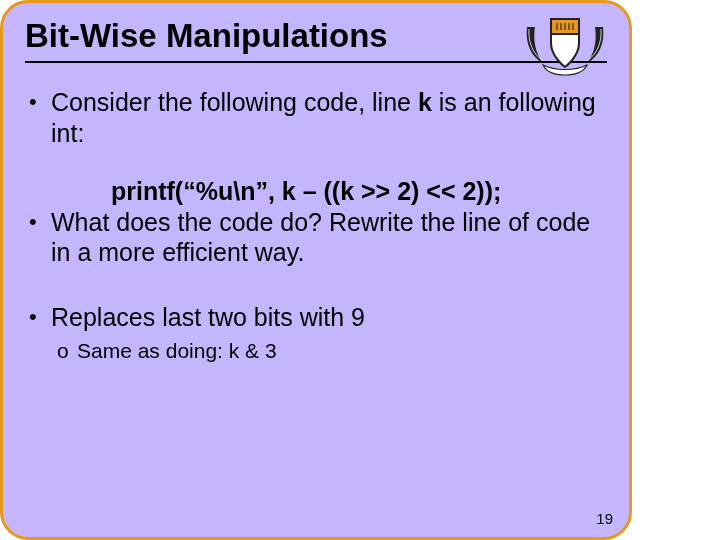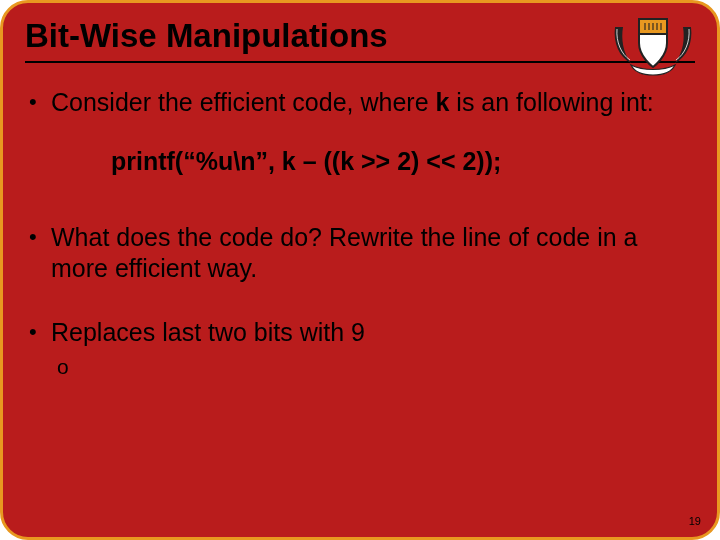--- a/index.html
+++ b/index.html
@@ -1,23 +1,23 @@
 <!DOCTYPE html>
 <html><head>
 <meta charset="utf-8">
 <style>
   * { margin: 0; padding: 0; box-sizing: border-box; }
   html, body { width: 720px; height: 540px; font-family: Arial, Helvetica, sans-serif; background: #fff; }
   .slide {
-    width: 720px;
+    width: 632px;
     height: 540px;
     border: 3px solid #e89820;
     border-radius: 28px;
     position: relative;
-    background: #b91c1c;
+    background: #c4b5fd;
     overflow: hidden;
   }
   .header {
     padding: 14px 22px 6px 22px;
     position: relative;
   }
   .title {
     font-size: 33px;
     font-weight: bold;
     color: #000;
@@ -50,35 +50,34 @@
   .bullet .dot {
     flex: 0 0 22px;
     padding-top: 2px;
     font-size: 22px;
   }
   .bullet .txt { flex: 1; }
   .code {
     font-weight: bold;
     font-size: 25px;
     margin-left: 82px;
-    margin-bottom: 46px;
   }
   .sub {
     display: flex;
     font-size: 21px;
     margin-left: 28px;
   }
   .sub .o {
     flex: 0 0 20px;
   }
   .pagenum {
     position: absolute;
     right: 16px;
     bottom: 10px;
-    font-size: 11px;
+    font-size: 15px;
     color: #000;
     text-align: right;
   }
   .bold-inline { font-weight: bold; }
 </style>
 </head>
 <body>
 
 <div class="slide">
 
@@ -101,37 +100,38 @@
       </svg>
     </div>
     <hr class="rule">
   </div>
 
   <div class="body">
 
     <div class="bullet b1">
       <div class="dot">•</div>
       <div class="txt">
-        <span>Consider the efficient code, where </span><span class="bold-inline">k</span><span> is an following int:</span>
+        <span>Consider the following code, line </span><span class="bold-inline">k</span><span> is an following int:</span>
       </div>
     </div>
 
     <div class="code">printf(“%u\n”, k – ((k &gt;&gt; 2) &lt;&lt; 2));</div>
 
     <div class="bullet b2">
       <div class="dot">•</div>
       <div class="txt">What does the code do? Rewrite the line of code in a more efficient way.</div>
     </div>
 
     <div class="bullet b3">
       <div class="dot">•</div>
       <div class="txt">Replaces last two bits with 9</div>
     </div>
 
     <div class="sub">
       <div class="o">o</div>
+      <div>Same as doing: k &amp; 3</div>
     </div>
 
   </div>
 
   <div class="pagenum">19</div>
 
 </div>
 
 </body></html>

